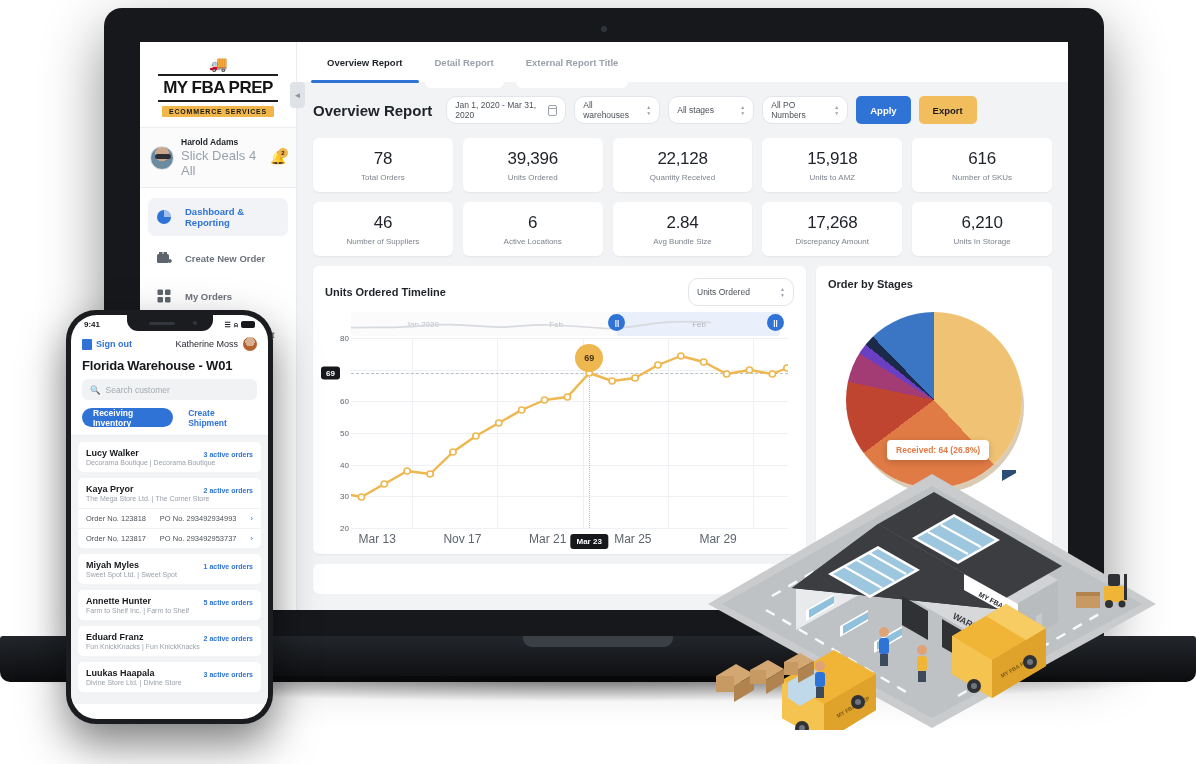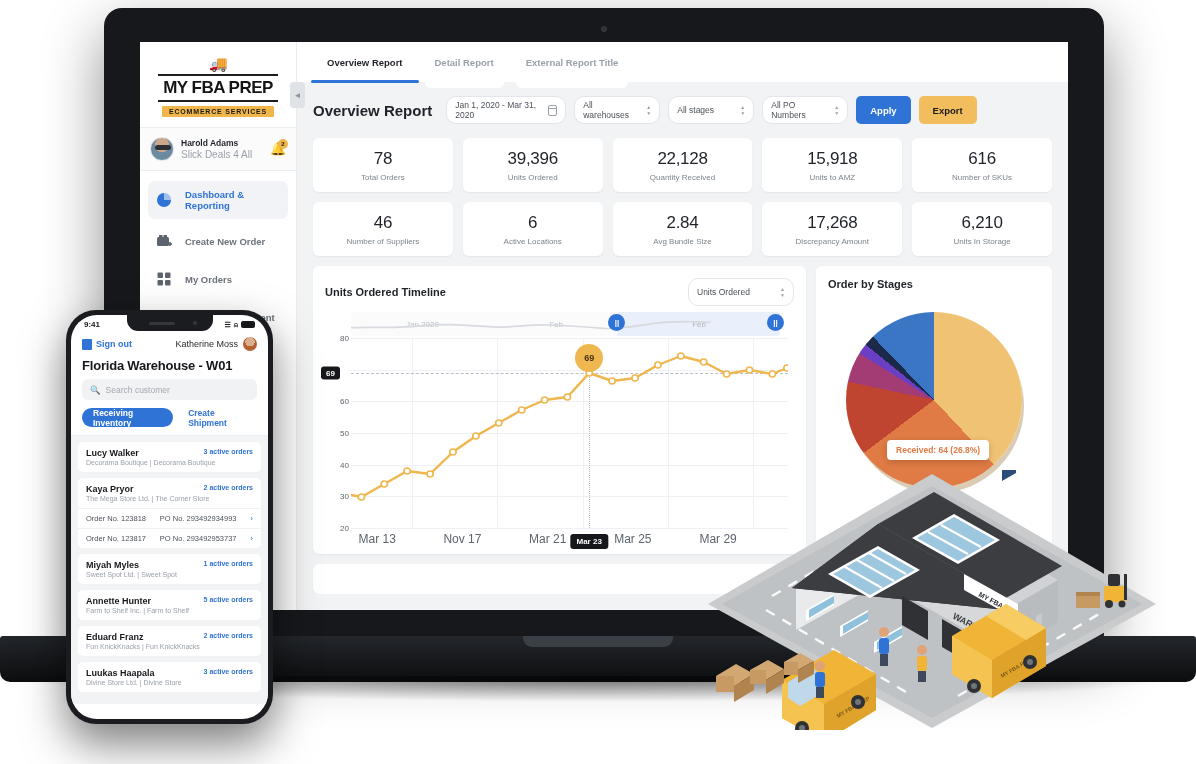--- a/index.html
+++ b/index.html
@@ -75,21 +75,21 @@
     width: 24px; height: 24px; border-radius: 50%; flex: 0 0 24px;
     background: radial-gradient(circle at 50% 32%, #cba88b 0 38%, #6c8ba0 39% 100%);
     border: 1px solid #dfe3e8; position: relative; overflow: hidden;
   }
   .avatar::after {
     content:''; position:absolute; left:4px; top:7px; width:16px; height:5px;
     border-radius:3px; background:#2c3036;
   }
   .profile-txt { flex: 1; min-width: 0; }
   .profile-name { font-size: 8.5px; font-weight: 700; color: #1f2329; }
-  .profile-org { font-size: 10px; color: #9aa1ab; margin-top: 1px; }
+  .profile-org { font-size: 13px; color: #9aa1ab; margin-top: 1px; }
   .bell { position: relative; width: 16px; height: 16px; flex: 0 0 16px; }
   .bell-glyph { font-size: 13px; color: #4c5259; line-height: 16px; }
   .bell-badge {
     position: absolute; right: -2px; top: -2px;
     background: #f0b64a; color: #1b1b1b; font-size: 6px; font-weight: 800;
     border-radius: 50%; width: 10px; height: 10px; line-height: 10px; text-align: center;
   }
   .nav { padding: 10px 8px 0; }
   .nav-item {
     display: flex; align-items: center; gap: 13px;
@@ -274,21 +274,21 @@
   }
   .ph-segs { display: flex; align-items: center; gap: 4px; padding: 8px 11px 8px; border-bottom: 1px solid #eceef1; }
   .seg {
     border-radius: 11px; height: 19px; display: flex; align-items: center; justify-content: center;
     font-size: 8.5px; font-weight: 700; padding: 0 11px; cursor: pointer;
   }
   .seg.active { background: #2f73d6; color: #fff; }
   .seg.idle { color: #2f73d6; }
   .ph-list { background: #f2f3f5; padding: 6px 7px; height: 268px; overflow: hidden; }
   .cust-card { background: #fff; border-radius: 5px; margin-bottom: 6px; }
-  .cust-head { display: flex; align-items: flex-start; justify-content: space-between; padding: 6px 8px 1px; }
+  .cust-head { display: flex; align-items: flex-end; justify-content: space-between; padding: 6px 8px 1px; }
   .cust-name { font-size: 9px; font-weight: 800; color: #16181c; }
   .cust-orders { font-size: 7px; color: #2f73d6; font-weight: 600; }
   .cust-sub { font-size: 7px; color: #9aa1ab; padding: 0 8px 6px; }
   .order-row {
     display: flex; align-items: center; justify-content: space-between;
     padding: 5px 8px; border-top: 1px solid #eff1f3; font-size: 7.5px; color: #4c5259;
   }
   .chev { color: #2f73d6; font-size: 8px; }
 
   

